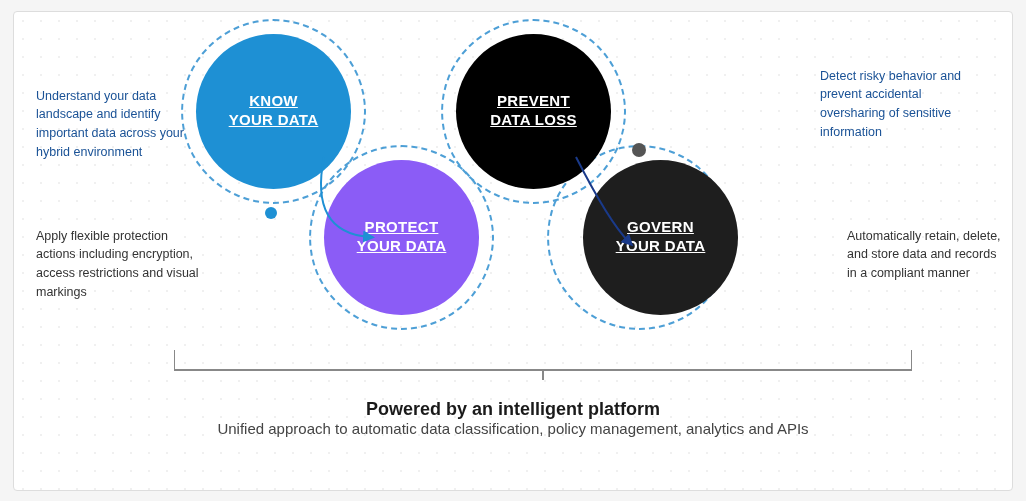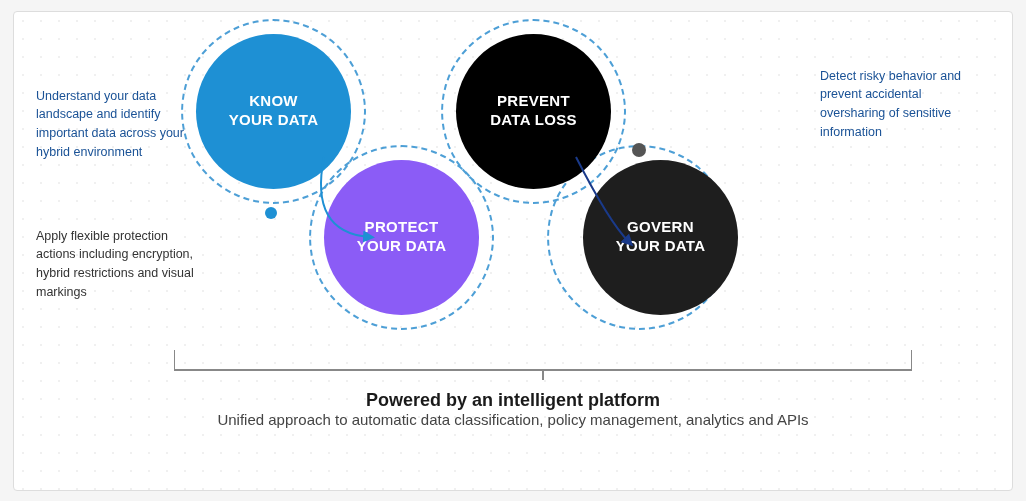--- a/index.html
+++ b/index.html
@@ -47,20 +47,21 @@
       border-radius: 50%;
       display: flex;
       flex-direction: column;
       align-items: center;
       justify-content: center;
       text-align: center;
       color: #fff;
       font-weight: 700;
       text-transform: uppercase;
       letter-spacing: 0.5px;
+      text-decoration: underline;
     }
 
     .circle-know {
       width: 155px;
       height: 155px;
       background: #1e90d4;
       top: 22px;
       left: 182px;
       z-index: 3;
     }
@@ -214,21 +215,21 @@
       bottom: 112px;
       left: 160px;
       right: 100px;
       height: 28px;
     }
 
     .bottom-title {
       font-size: 18px;
       font-weight: 700;
       color: #1a1a1a;
-      margin-top: 2px;
+      margin-top: 11px;
     }
 
     .bottom-subtitle {
       font-size: 15px;
       color: #444;
     }
 
     
     .arrow-svg {
       position: absolute;
@@ -274,22 +275,23 @@
     <span class="circle-label">
       <span>GOVERN</span><br>
       <span>YOUR DATA</span>
     </span>
   </div>
 
   <div class="annotation ann-know">Understand your data landscape and identify important data across your hybrid environment</div>
 
   <div class="annotation ann-prevent">Detect risky behavior and prevent accidental oversharing of sensitive information</div>
 
-  <div class="annotation ann-protect">Apply flexible protection actions including encryption, hybrid restrictions and visual markings</div>
-
+  <div class="annotation ann-protect">Apply flexible protection actions including encryption, access restrictions and visual markings</div>
+
+  <div class="annotation ann-govern">Automatically retain, delete, and store data and records in a compliant manner</div>
 
   <svg class="arrow-svg" style="left:0;top:0;width:100%;height:380px;">
 
     <defs>
       <marker id="arrowBlue" markerWidth="6" markerHeight="6" refX="3" refY="3" orient="auto">
         <path d="M0,0 L0,6 L6,3 z" fill="#1e90d4"></path>
       </marker>
       <marker id="arrowDark" markerWidth="6" markerHeight="6" refX="3" refY="3" orient="auto">
         <path d="M0,0 L0,6 L6,3 z" fill="#1a3a8a"></path>
       </marker>

